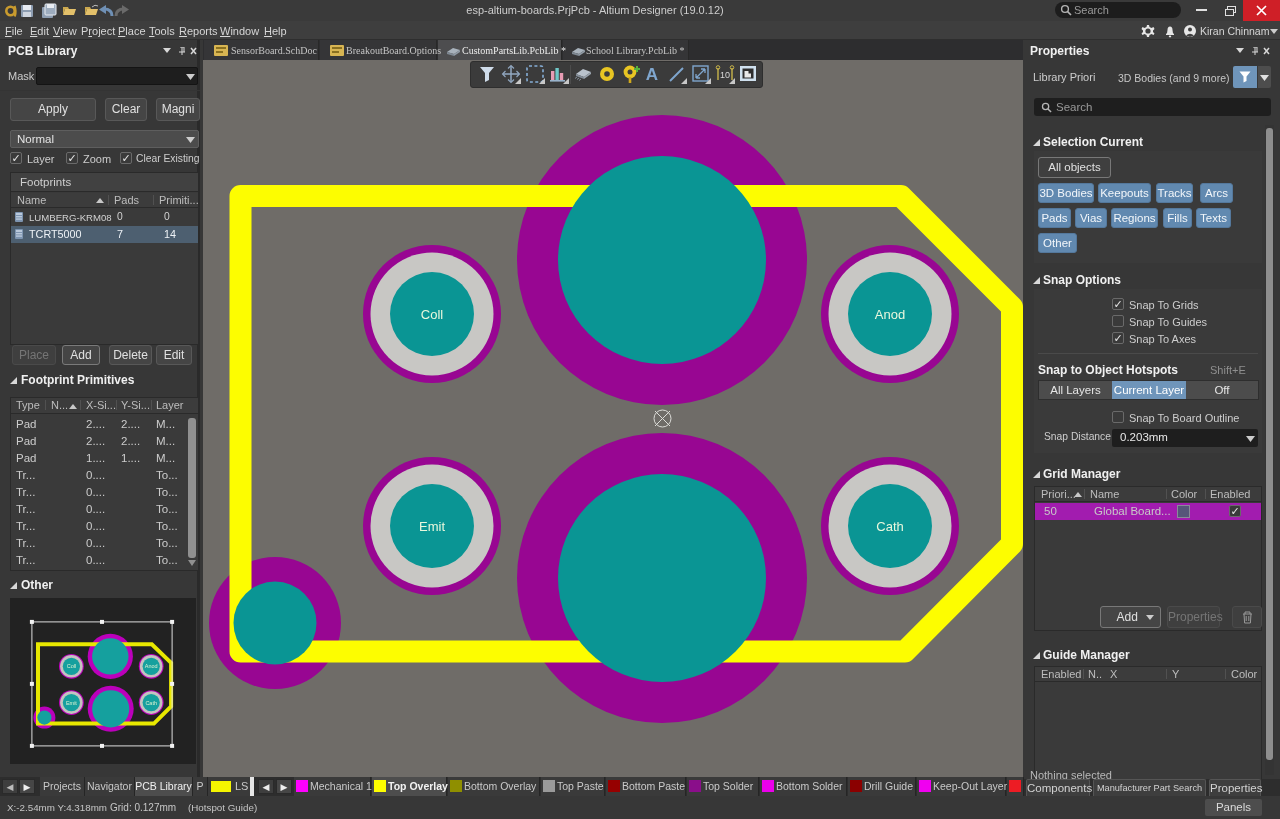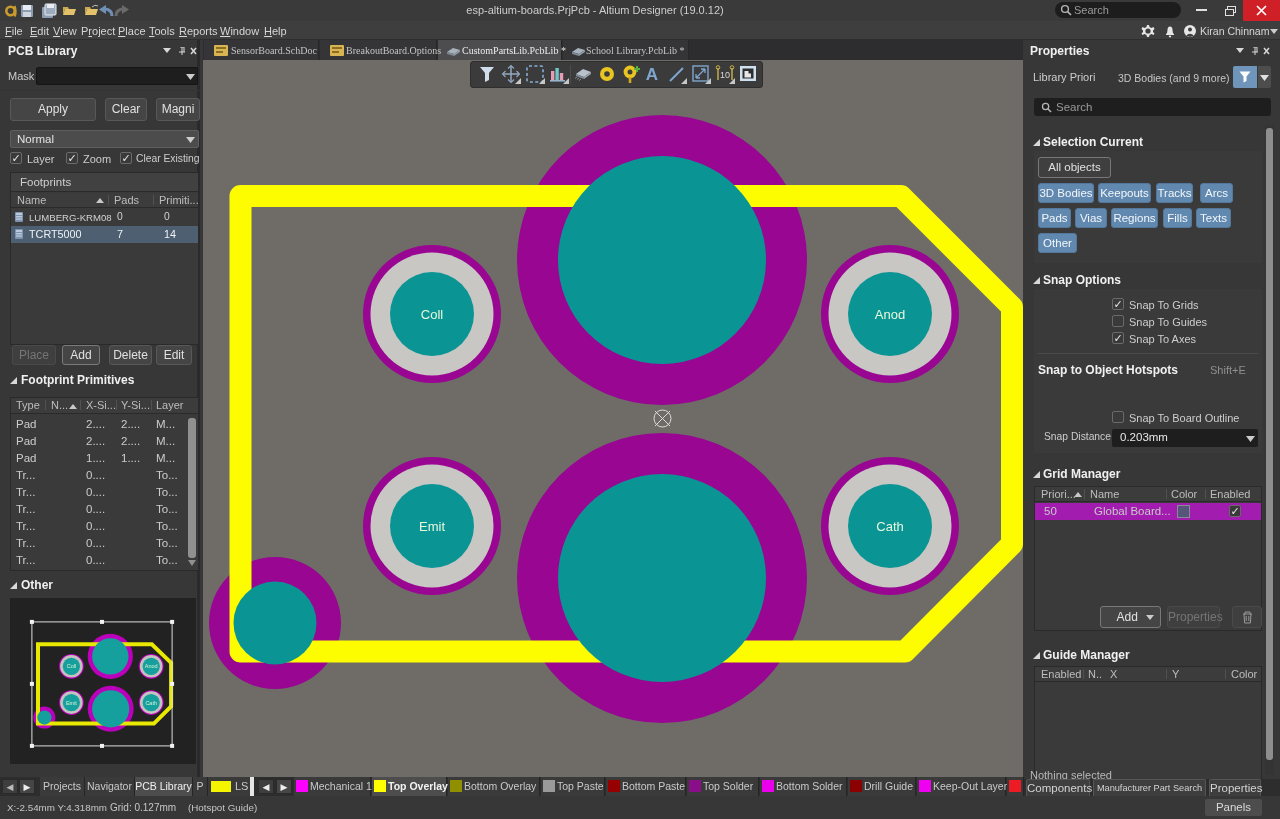--- a/index.html
+++ b/index.html
@@ -479,20 +479,25 @@
   <div class="abs" style="left:11px;top:249px;width:228px;height:164px;background:#3a3a3a">
     <div class="cb" style="left:78px;top:9px">✓</div>
       <div class="abs lbl" style="left:95px;top:10px">Snap To Grids</div>
     <div class="cb" style="left:78px;top:26px"></div>
       <div class="abs lbl" style="left:95px;top:27px">Snap To Guides</div>
     <div class="cb" style="left:78px;top:43px">✓</div>
       <div class="abs lbl" style="left:95px;top:44px">Snap To Axes</div>
     <div class="abs" style="left:4px;top:64px;width:220px;height:1px;background:#4a4a4a"></div>
     <div class="abs sechdr" style="left:4px;top:74px">Snap to Object Hotspots</div>
     <div class="abs lbl" style="left:176px;top:75px;color:#8f8f8f">Shift+E</div>
+    <div class="abs" style="left:4px;top:91px;width:221px;height:20px;background:#4c4c4c;border:1px solid #2e2e2e">
+      <div class="abs" style="left:0;top:0;width:73px;height:18px;font-size:11.5px;color:#e6e6e6;text-align:center;line-height:18px">All Layers</div>
+      <div class="abs" style="left:73px;top:0;width:74px;height:18px;background:#6f95ba;font-size:11.5px;color:#fff;text-align:center;line-height:18px">Current Layer</div>
+      <div class="abs" style="left:147px;top:0;width:72px;height:18px;font-size:11.5px;color:#e6e6e6;text-align:center;line-height:18px">Off</div>
+    </div>
     <div class="cb" style="left:78px;top:122px"></div>
       <div class="abs lbl" style="left:95px;top:123px">Snap To Board Outline</div>
     <div class="abs" style="left:10px;top:142px;font-size:10.3px;color:#cdcdcd;white-space:nowrap">Snap Distance</div>
     <div class="abs" style="left:78px;top:140px;width:146px;height:18px;background:#1e1e1e;border-radius:2px;font-size:11.5px;color:#e8e8e8;padding:2px 0 0 8px">0.203mm</div>
     <svg class="abs" style="left:212px;top:147px" width="9" height="6" viewBox="0 0 9 6">
         <path d="M0 0 L9 0 L4.5 6 Z" fill="#cccccc"></path>
       </svg>
   </div>
 
   <svg class="abs" style="left:10px;top:431px" width="7" height="7" viewBox="0 0 7 7">

